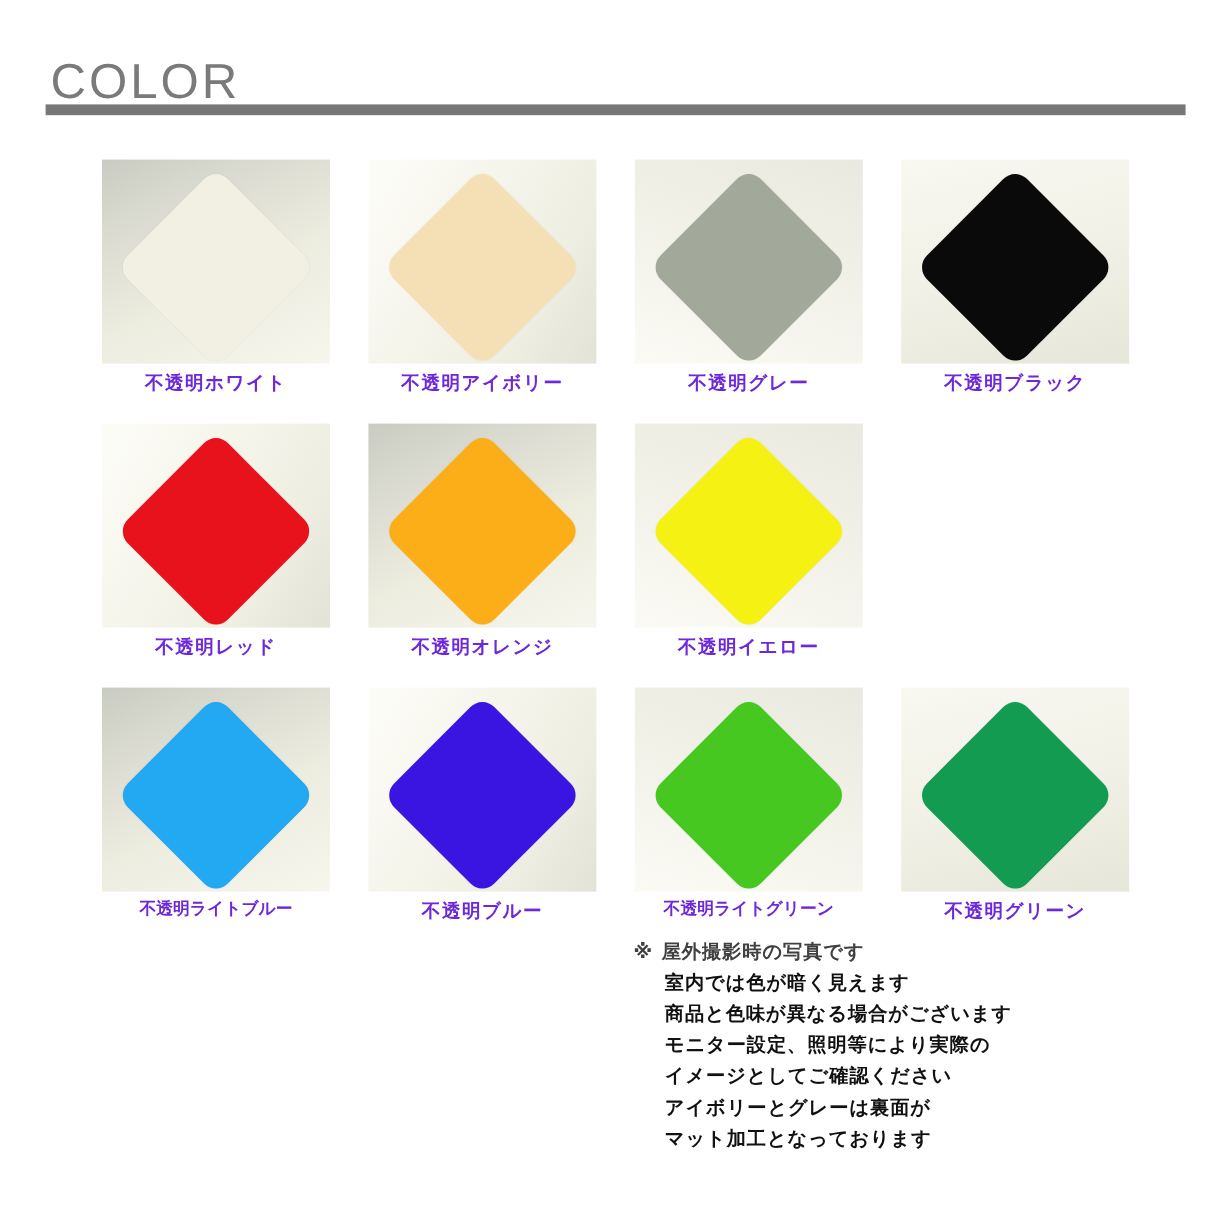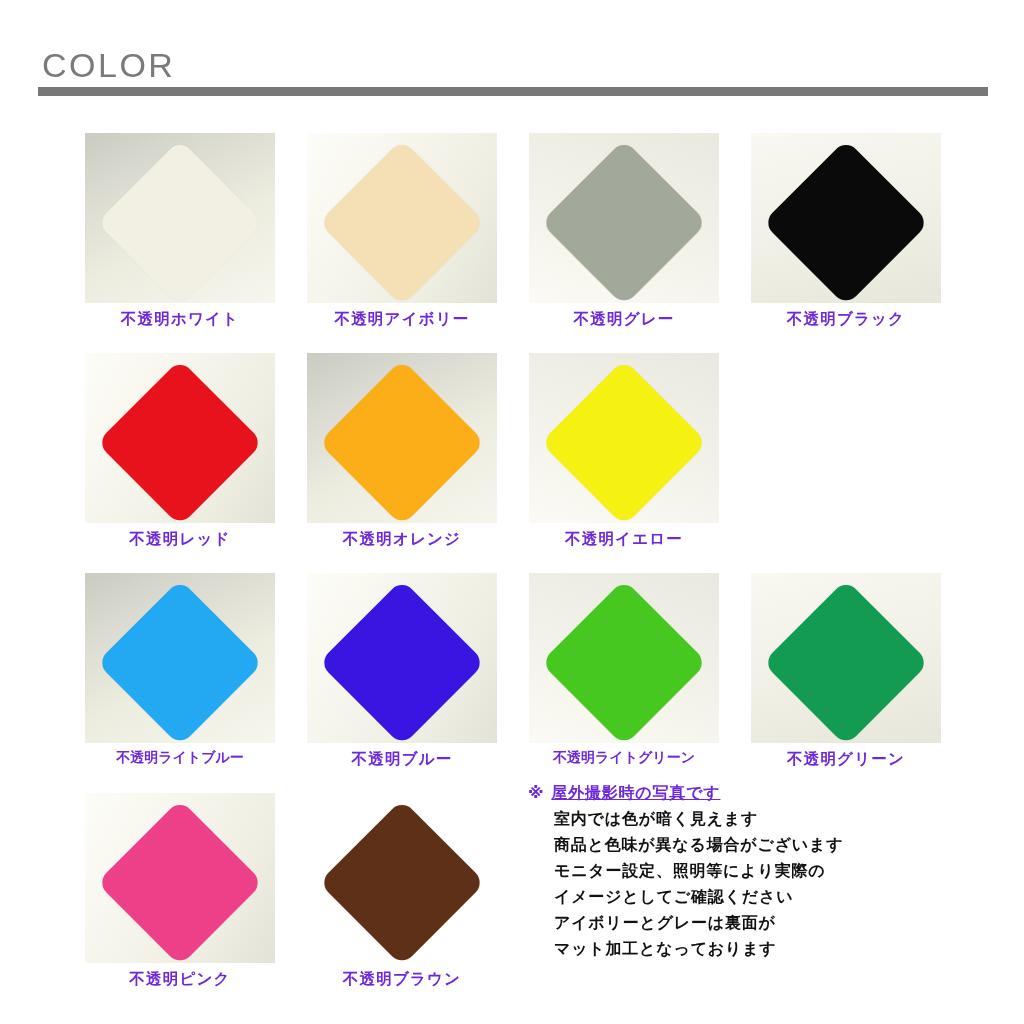--- a/index.html
+++ b/index.html
@@ -18,21 +18,21 @@
   
   #header {
     position: absolute;
     left: 0; top: 0;
     width: 1024px;
   }
   #page-title {
     position: absolute;
     left: 42px;
     top: 48px;
-    font-size: 34px;
+    font-size: 41px;
     letter-spacing: 2.5px;
     color: #7a7a7a;
     font-weight: 400;
     line-height: 1;
     font-family: "Liberation Sans", sans-serif;
   }
   #title-rule {
     position: absolute;
     left: 38px;
     top: 87px;
@@ -128,22 +128,21 @@
   #disclaimer .note-line {
     font-size: 16px;
     line-height: 26px;
     letter-spacing: 0.8px;
     color: #111111;
     font-weight: 700;
     white-space: nowrap;
     font-family: "DejaVu Sans", sans-serif;
   }
   #disclaimer .note-line.headline {
-    color: #6d28d9;
-    text-decoration: underline;
+    color: #404040;
   }
   #disclaimer .note-line.indented {
     padding-left: 26px;
   }
   .note-mark {
     display: inline-block;
     margin-right: 7px;
   }
 </style>
 </head>
@@ -218,34 +217,20 @@
         <div class="swatch-tile bg-c">
           <div class="diamond" style="background: rgb(70, 200, 33);"></div>
         </div>
         <div class="swatch-label narrow">不透明ライトグリーン</div>
       </div>
       <div class="swatch-cell c3">
         <div class="swatch-tile bg-d">
           <div class="diamond" style="background: rgb(19, 155, 82);"></div>
         </div>
         <div class="swatch-label">不透明グリーン</div>
-      </div>
-    </div>
-    <div class="swatch-row">
-      <div class="swatch-cell c0">
-        <div class="swatch-tile bg-b">
-          <div class="diamond" style="background: rgb(237, 64, 137);"></div>
-        </div>
-        <div class="swatch-label">不透明ピンク</div>
-      </div>
-      <div class="swatch-cell c1">
-        <div class="swatch-tile bg-plain">
-          <div class="diamond" style="background: rgb(94, 48, 24);"></div>
-        </div>
-        <div class="swatch-label">不透明ブラウン</div>
       </div>
     </div>
   </div>
 
 <div id="disclaimer">
   <div class="note-line headline">
     <span class="note-mark">※</span><span>屋外撮影時の写真です</span>
   </div>
   <div class="note-line indented">室内では色が暗く見えます</div>
   <div class="note-line indented">商品と色味が異なる場合がございます</div>

